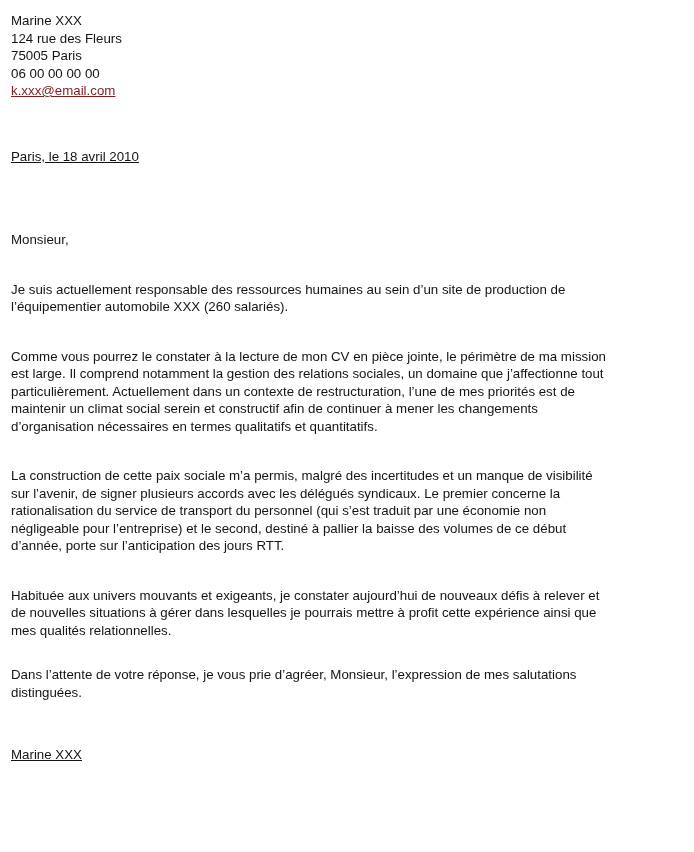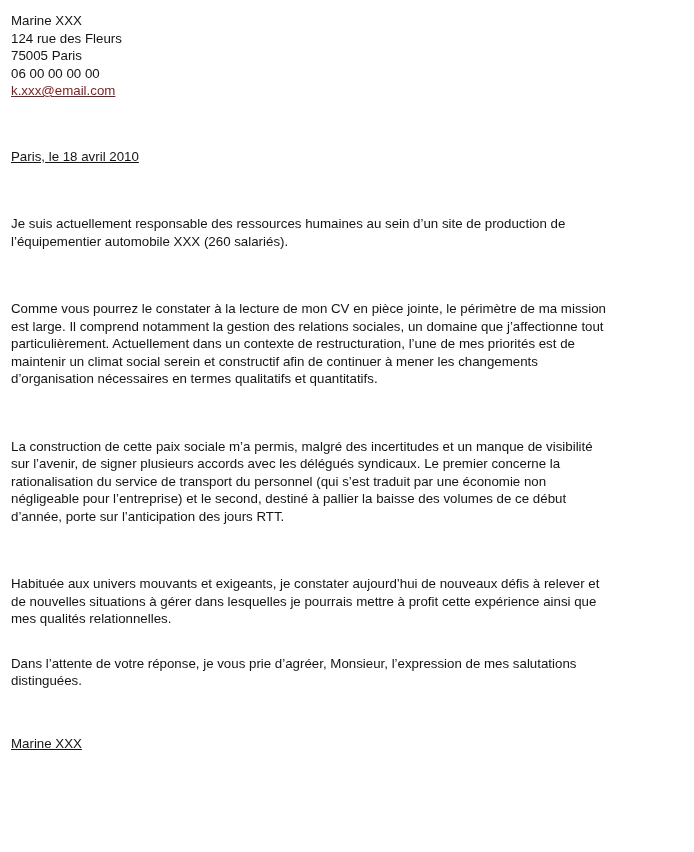--- a/index.html
+++ b/index.html
@@ -32,21 +32,21 @@
     padding-right: 11px;
     text-decoration: underline;
   }
   .dateline {
     margin-top: 48px;
   }
   .salutation {
     margin-top: 66px;
   }
   .para {
-    margin-top: 50px;
+    margin-top: 32px;
   }
   .para-closing {
     margin-top: 27px;
   }
   .signature {
     margin-top: 45px;
   }
   a.email-link {
     color: #7f1d1d;
     text-decoration: underline;
@@ -61,20 +61,21 @@
   <div class="sender-block">
     <div class="line">Marine XXX</div>
     <div class="line">124 rue des Fleurs</div>
     <div class="line">75005 Paris</div>
     <div class="line">06 00 00 00 00</div>
     <div class="line"><a class="email-link">k.xxx@email.com</a></div>
   </div>
 
   <div class="line align-right dateline">Paris, le 18 avril 2010</div>
 
+  <div class="line salutation">Monsieur,</div>
 
   <p class="para">Je suis actuellement responsable des ressources humaines au sein d’un site de production de
 l’équipementier automobile XXX (260 salariés).</p>
 
   <p class="para">Comme vous pourrez le constater à la lecture de mon CV en pièce jointe, le périmètre de ma mission
 est large. Il comprend notamment la gestion des relations sociales, un domaine que j’affectionne tout
 particulièrement. Actuellement dans un contexte de restructuration, l’une de mes priorités est de
 maintenir un climat social serein et constructif afin de continuer à mener les changements
 d’organisation nécessaires en termes qualitatifs et quantitatifs.</p>
 

